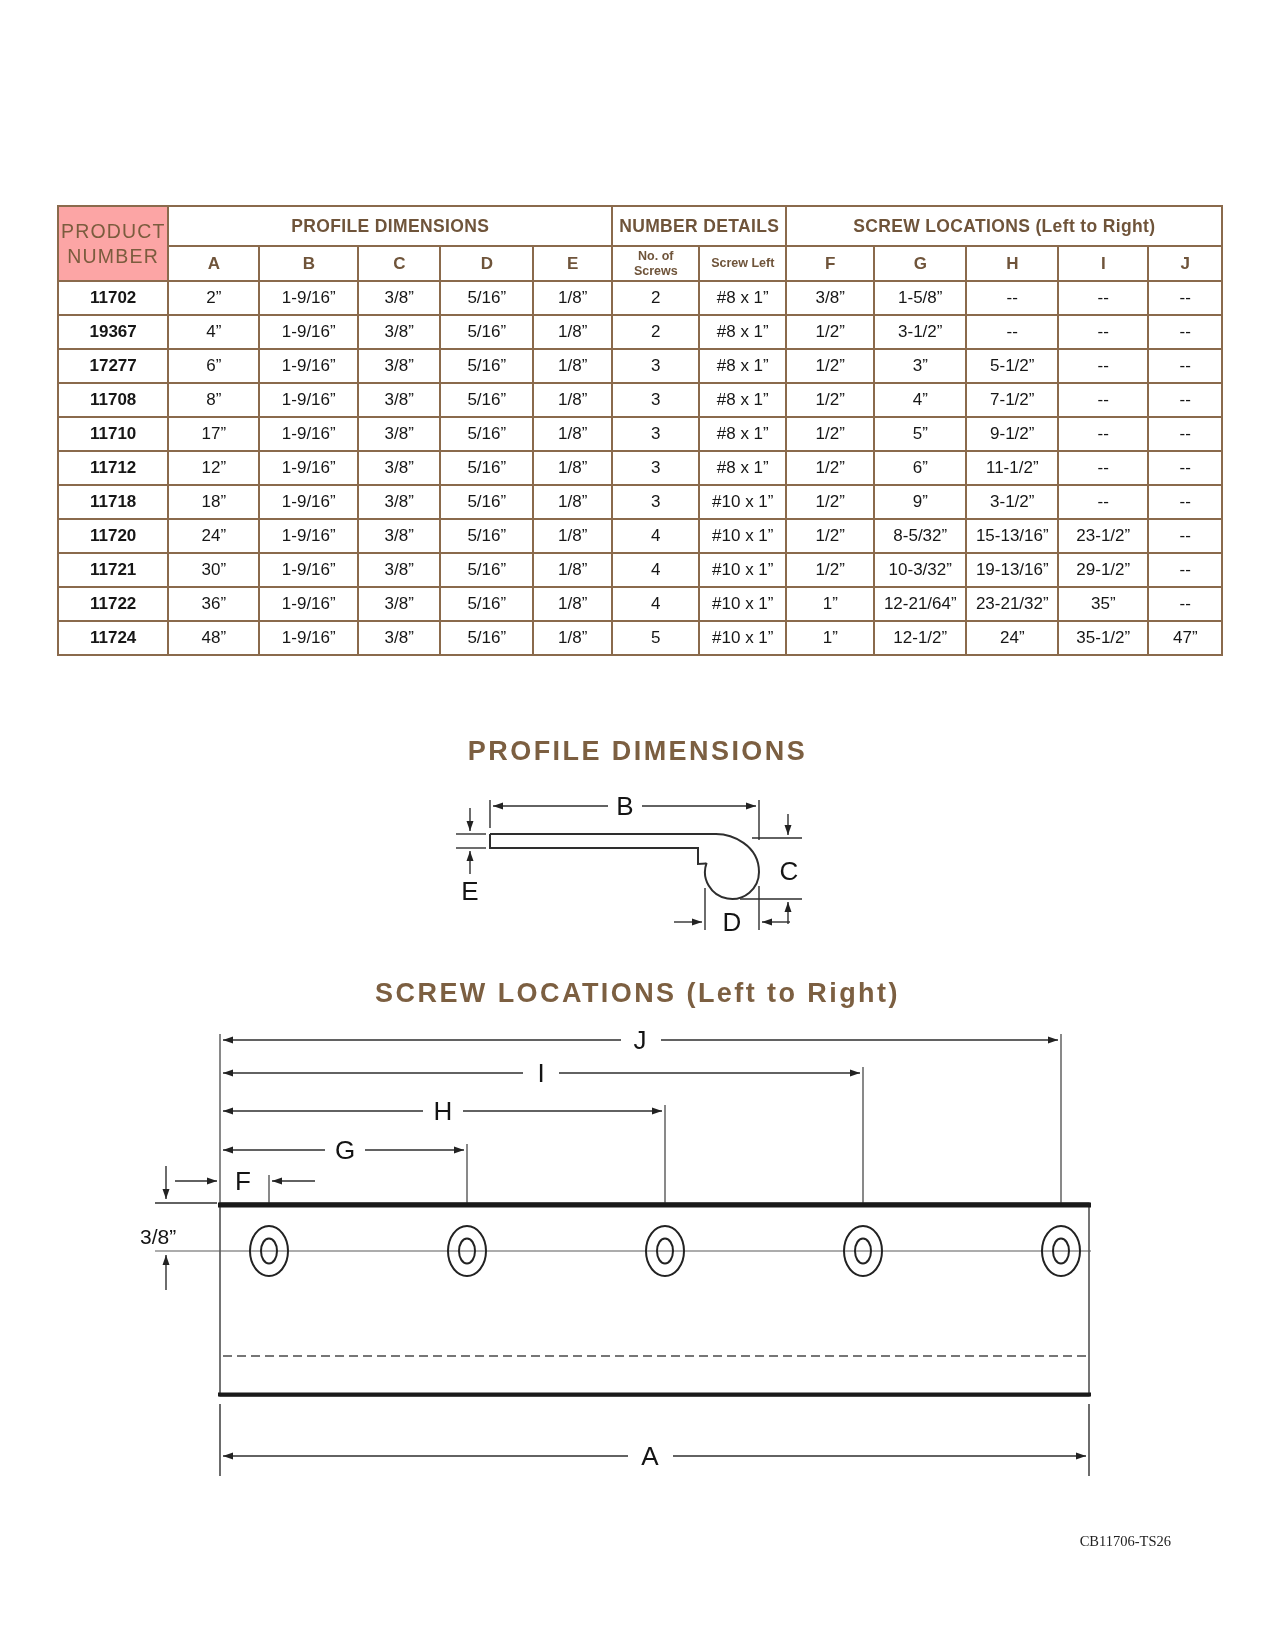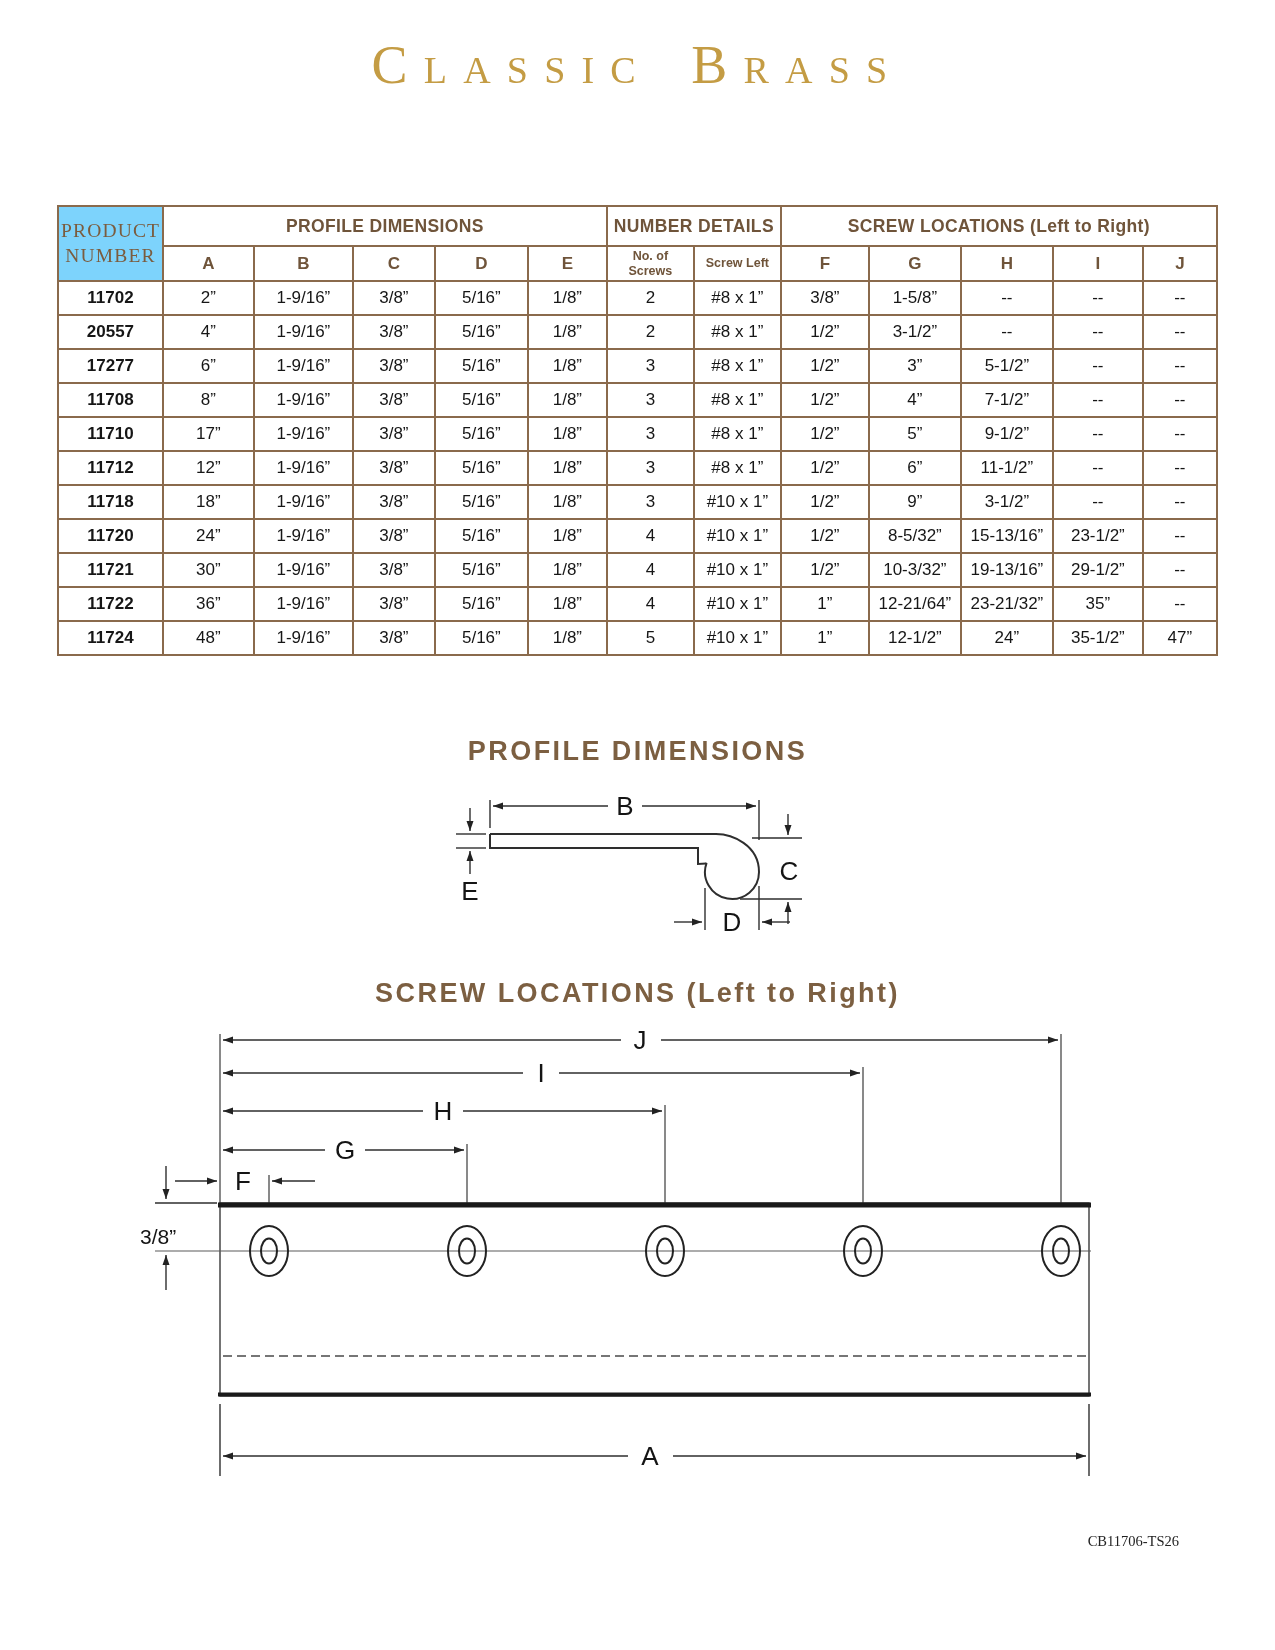--- a/index.html
+++ b/index.html
@@ -9,22 +9,22 @@
   
   .brand{position:absolute;top:34px;left:0;width:100%;text-align:center;
          font-family:"Liberation Serif",serif;font-variant:small-caps;
          font-size:54px;letter-spacing:.30em;word-spacing:.18em;color:#c49c44;}
 
   
   .spec-table-wrap{position:absolute;left:57px;top:205px;}
   table.spec{border-collapse:collapse;table-layout:fixed;}
   table.spec td,table.spec th{border:2px solid #8a6a4c;text-align:center;vertical-align:middle;
          padding:0 2px;box-sizing:border-box;}
-  th.corner{border-top:none;border-left:none;background:#7dd3fc;color:#7b5c3e;
-         font-size:19.5px;font-weight:400;letter-spacing:.06em;line-height:1.25;font-family:Liberation Serif, serif;}
+  th.corner{border-top:none;border-left:none;background:#fca5a5;color:#7b5c3e;
+         font-size:19.5px;font-weight:400;letter-spacing:.06em;line-height:1.25;}
   th.group{height:40px;color:#6f543a;font-size:17.5px;font-weight:600;letter-spacing:.02em;}
   th.colhead{height:35px;color:#6f543a;font-size:17px;font-weight:700;}
   th.colhead.small{font-size:12.5px;line-height:1.15;font-weight:600;}
   td.prod{font-weight:700;color:#000;font-size:17.5px;}
   table.spec td{height:34px;font-size:17px;color:#161616;}
 
   
   .section-title{position:absolute;left:0;width:100%;text-align:center;
         color:#7c5f41;font-size:27px;font-weight:700;letter-spacing:.09em;}
   .t-profile{top:736px;}
@@ -32,29 +32,28 @@
 
   .diagram{position:absolute;}
   .d-profile{left:440px;top:776px;}
   .d-screw{left:133px;top:1028px;}
 
   svg text{font-family:"Liberation Sans",sans-serif;fill:#141414;}
   .dimlab{font-size:26px;}
   .dimlab-sm{font-size:21px;}
 
   
-  .footer-code{position:absolute;top:1533px;right:96px;
+  .footer-code{position:absolute;top:1533px;right:104px;
         font-family:"Liberation Serif",serif;font-size:14.5px;color:#222;}
 </style>
 </head>
 <body>
 
 <div class="page">
 
-  <div class="brand">Classic Brass</div>
 
   <div class="spec-table-wrap">
     <table class="spec">
       <colgroup>
         <col style="width:104px">
           <col style="width:91px">
           <col style="width:99px">
           <col style="width:82px">
         <col style="width:93px">
           <col style="width:79px">
@@ -98,21 +97,21 @@
             <td>1/8”</td>
             <td>2</td>
             <td>#8 x 1”</td>
             <td>3/8”</td>
             <td>1-5/8”</td>
             <td>--</td>
             <td>--</td>
             <td>--</td>
           </tr>
           <tr>
-            <td class="prod">20557</td>
+            <td class="prod">19367</td>
             <td>4”</td>
             <td>1-9/16”</td>
             <td>3/8”</td>
             <td>5/16”</td>
             <td>1/8”</td>
             <td>2</td>
             <td>#8 x 1”</td>
             <td>1/2”</td>
             <td>3-1/2”</td>
             <td>--</td>

